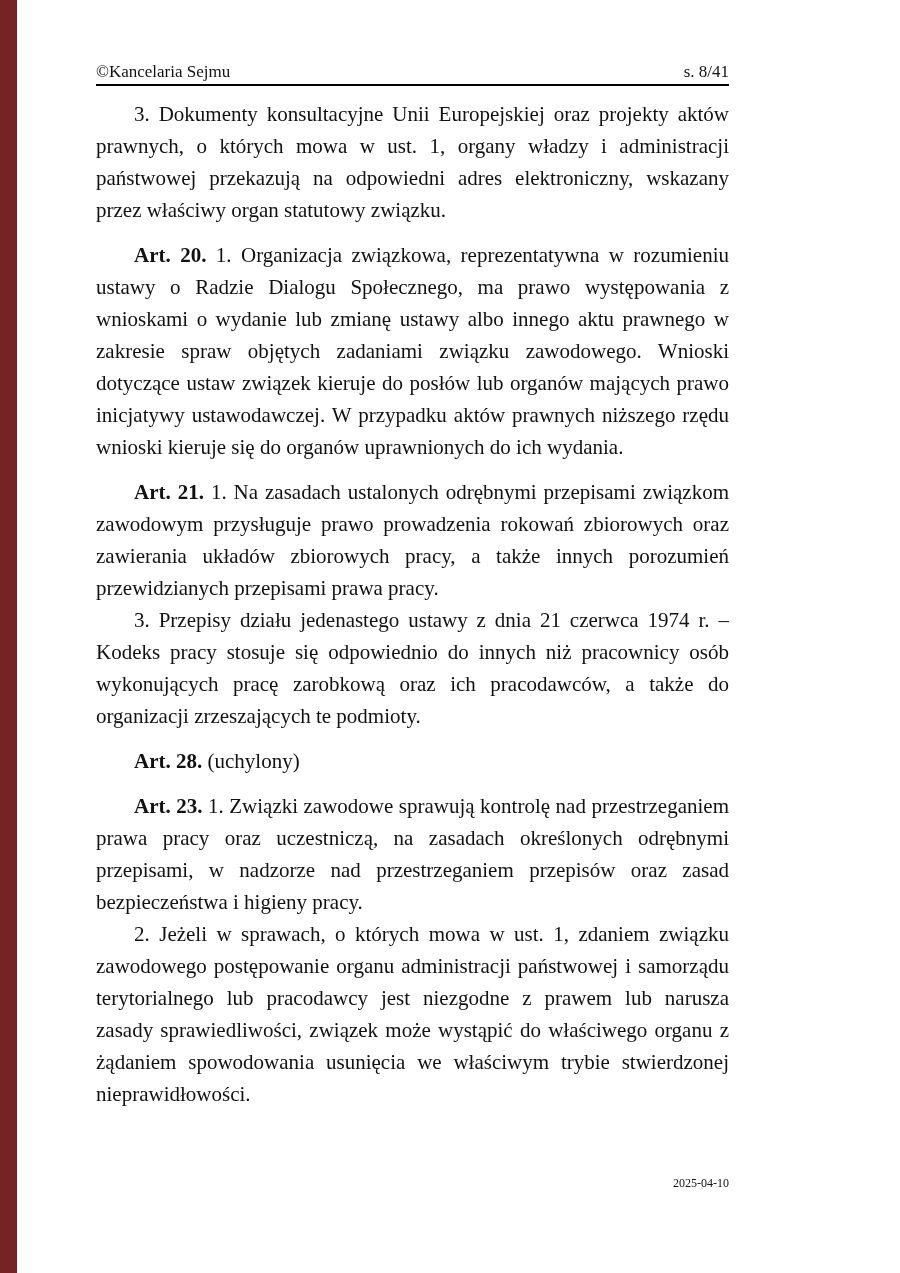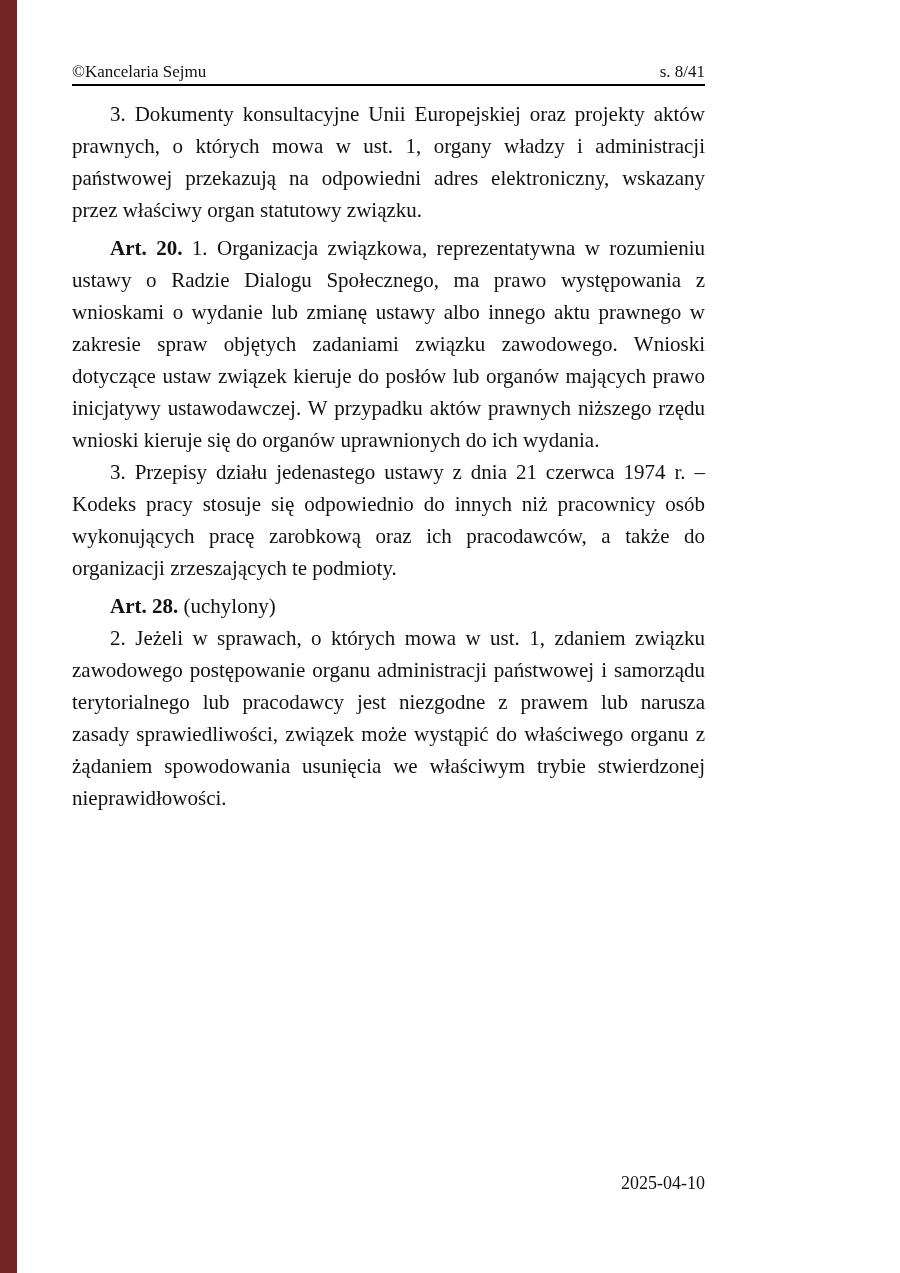--- a/index.html
+++ b/index.html
@@ -18,21 +18,21 @@
   .edge-bar {
     position: absolute;
     left: 0;
     top: 0;
     width: 17px;
     height: 1273px;
     background: #742424;
   }
   .content {
     position: absolute;
-    left: 72px;
+    left: 96px;
     top: 0;
     width: 633px;
     height: 1273px;
   }
   header.page-header {
     margin-top: 62px;
     display: flex;
     justify-content: space-between;
     align-items: flex-end;
     font-size: 17px;
@@ -44,46 +44,48 @@
     margin-top: 12px;
     font-size: 21px;
     line-height: 32px;
     text-align: justify;
   }
   main.doc-body p {
     margin: 0;
     text-indent: 38px;
   }
   main.doc-body p.article-start {
-    margin-top: 6px;
+    margin-top: 13px;
   }
   main.doc-body b {
     font-weight: bold;
   }
   .footer-date {
     position: absolute;
     top: 1172px;
     right: 0;
-    font-size: 18px;
+    font-size: 12px;
     line-height: 22px;
   }
 </style>
 </head>
 <body>
 
 <div class="edge-bar"></div>
 
 <div class="content">
   <header class="page-header">
     <span>©Kancelaria Sejmu</span>
     <span>s. 8/41</span>
   </header>
 
   <main class="doc-body" id="doc-body">
       <p>3. Dokumenty konsultacyjne Unii Europejskiej oraz projekty aktów prawnych, o których mowa w ust. 1, organy władzy i administracji państwowej przekazują na odpowiedni adres elektroniczny, wskazany przez właściwy organ statutowy związku.</p>
       <p class="article-start"><b>Art. 20.</b> 1. Organizacja związkowa, reprezentatywna w rozumieniu ustawy o Radzie Dialogu Społecznego, ma prawo występowania z wnioskami o wydanie lub zmianę ustawy albo innego aktu prawnego w zakresie spraw objętych zadaniami związku zawodowego. Wnioski dotyczące ustaw związek kieruje do posłów lub organów mających prawo inicjatywy ustawodawczej. W przypadku aktów prawnych niższego rzędu wnioski kieruje się do organów uprawnionych do ich wydania.</p>
+      <p class="article-start"><b>Art. 21.</b> 1. Na zasadach ustalonych odrębnymi przepisami związkom zawodowym przysługuje prawo prowadzenia rokowań zbiorowych oraz zawierania układów zbiorowych pracy, a także innych porozumień przewidzianych przepisami prawa pracy.</p>
       <p>3. Przepisy działu jedenastego ustawy z dnia 21 czerwca 1974 r. – Kodeks pracy stosuje się odpowiednio do innych niż pracownicy osób wykonujących pracę zarobkową oraz ich pracodawców, a także do organizacji zrzeszających te podmioty.</p>
       <p class="article-start"><b>Art. 28.</b> (uchylony)</p>
+      <p class="article-start"><b>Art. 23.</b> 1. Związki zawodowe sprawują kontrolę nad przestrzeganiem prawa pracy oraz uczestniczą, na zasadach określonych odrębnymi przepisami, w nadzorze nad przestrzeganiem przepisów oraz zasad bezpieczeństwa i higieny pracy.</p>
       <p>2. Jeżeli w sprawach, o których mowa w ust. 1, zdaniem związku zawodowego postępowanie organu administracji państwowej i samorządu terytorialnego lub pracodawcy jest niezgodne z prawem lub narusza zasady sprawiedliwości, związek może wystąpić do właściwego organu z żądaniem spowodowania usunięcia we właściwym trybie stwierdzonej nieprawidłowości.</p>
     </main>
 
   <div class="footer-date">2025-04-10</div>
 </div>
 
 </body></html>

